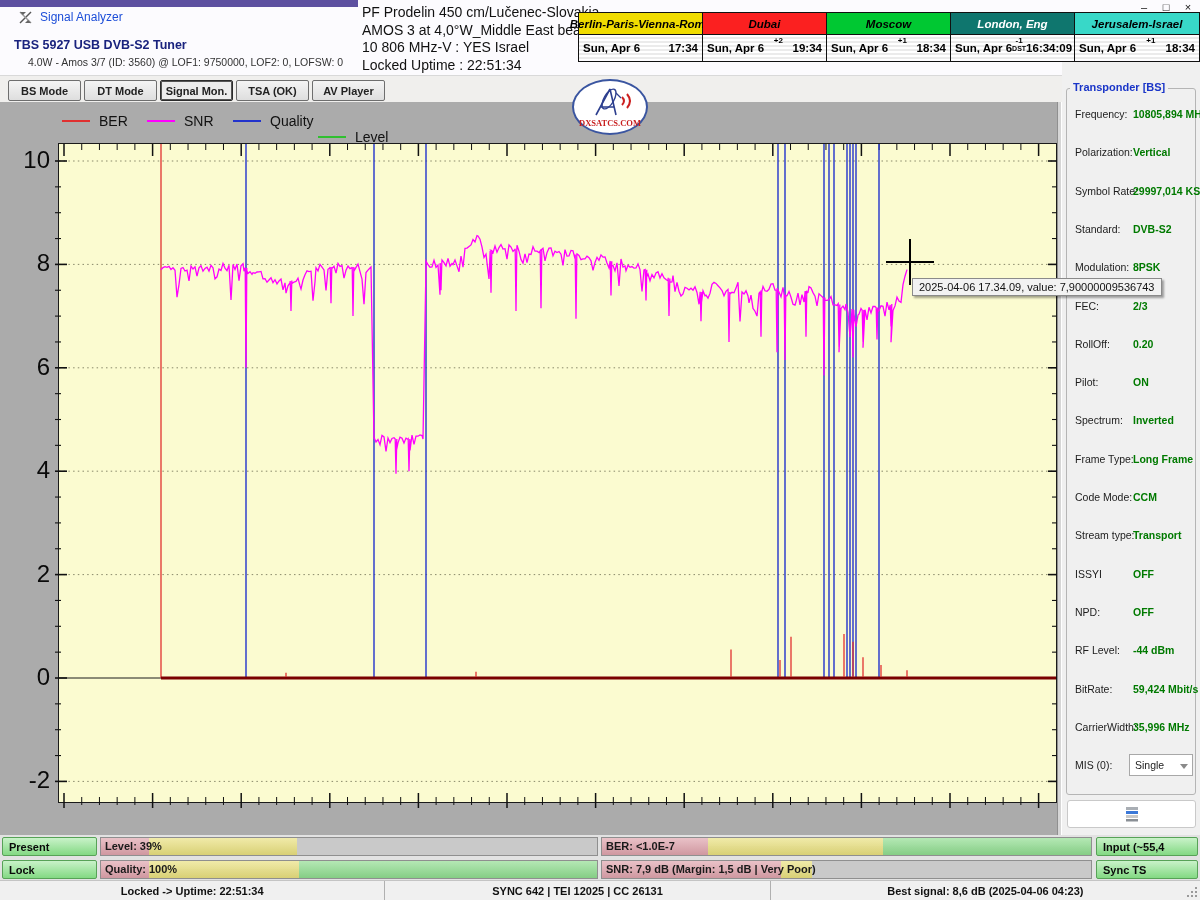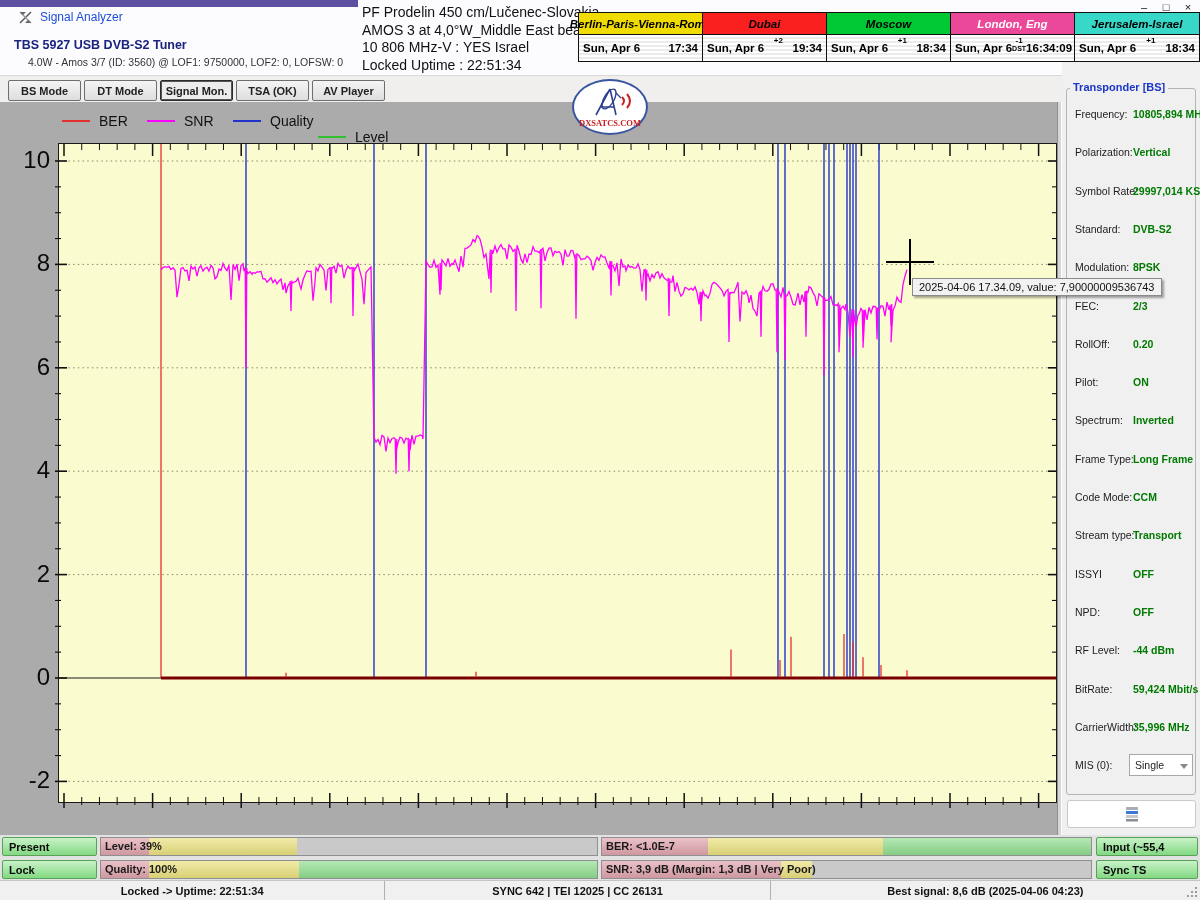--- a/index.html
+++ b/index.html
@@ -131,21 +131,21 @@
       </div>
       <div class="clock-cell">
         <div class="clock-head" style="background: rgb(0, 200, 50); color: rgb(0, 0, 0);">Moscow</div>
         <div class="clock-body">
           <span class="clock-date">Sun, Apr 6</span>
           <span class="clock-mid">+1</span>
           <span class="clock-time">18:34</span>
         </div>
       </div>
       <div class="clock-cell">
-        <div class="clock-head" style="background: #ec4899; color: rgb(255, 255, 255);">London, Eng</div>
+        <div class="clock-head" style="background: #0f766e; color: rgb(255, 255, 255);">London, Eng</div>
         <div class="clock-body">
           <span class="clock-date">Sun, Apr 6</span>
           <span class="clock-mid">-1<div style="font-size: 7px;">DST</div></span>
           <span class="clock-time">16:34:09</span>
         </div>
       </div>
       <div class="clock-cell">
         <div class="clock-head" style="background: rgb(56, 216, 200); color: rgb(0, 0, 0);">Jerusalem-Israel</div>
         <div class="clock-body">
           <span class="clock-date">Sun, Apr 6</span>
@@ -514,21 +514,21 @@
 
     <div class="bar-seg" style="left: 0%; width: 21.6%; background: linear-gradient(rgba(255, 255, 255, 0.333), rgba(0, 0, 0, 0.07)), rgb(223, 163, 172);"></div>
         <div class="bar-seg" style="left: 21.6%; width: 35.8%; background: linear-gradient(rgba(255, 255, 255, 0.333), rgba(0, 0, 0, 0.07)), rgb(233, 224, 126);"></div>
         <div class="bar-seg" style="left: 57.4%; width: 42.6%; background: linear-gradient(rgba(255, 255, 255, 0.333), rgba(0, 0, 0, 0.07)), rgb(143, 221, 143);"></div>
         <div class="bar-label">BER: &lt;1.0E-7</div>
       </div>
     <div class="bar" id="bar-snr" style="left:601px;top:25px;width:491px;">
 
     <div class="bar-seg" style="left: 0%; width: 36.6%; background: linear-gradient(rgba(255, 255, 255, 0.333), rgba(0, 0, 0, 0.07)), rgb(223, 163, 172);"></div>
         <div class="bar-seg" style="left: 36.6%; width: 6.4%; background: linear-gradient(rgba(255, 255, 255, 0.333), rgba(0, 0, 0, 0.07)), rgb(233, 224, 126);"></div>
-        <div class="bar-label">SNR: 3,9 dB (Margin: 1,3 dB | Very Poor)</div>
+        <div class="bar-label">SNR: 7,9 dB (Margin: 1,5 dB | Very Poor)</div>
       </div>
     <div class="badge" id="badge-input" style="left:1096px;top:2px;width:102px;">Input (~55,4 Mbps)</div>
     <div class="badge" id="badge-sync" style="left:1096px;top:25px;width:102px;">Sync TS</div>
   </div>
 
   <div class="abs" id="statusbar">
     <div class="status-sec" style="width:385px;">Locked -&gt; Uptime: 22:51:34</div>
     <div class="status-sec" style="width:385px;">SYNC 642 | TEI 12025 | CC 26131</div>
     <div class="status-sec" style="width:430px;">Best signal: 8,6 dB (2025-04-06 04:23)</div>
     <div id="grip"></div>

